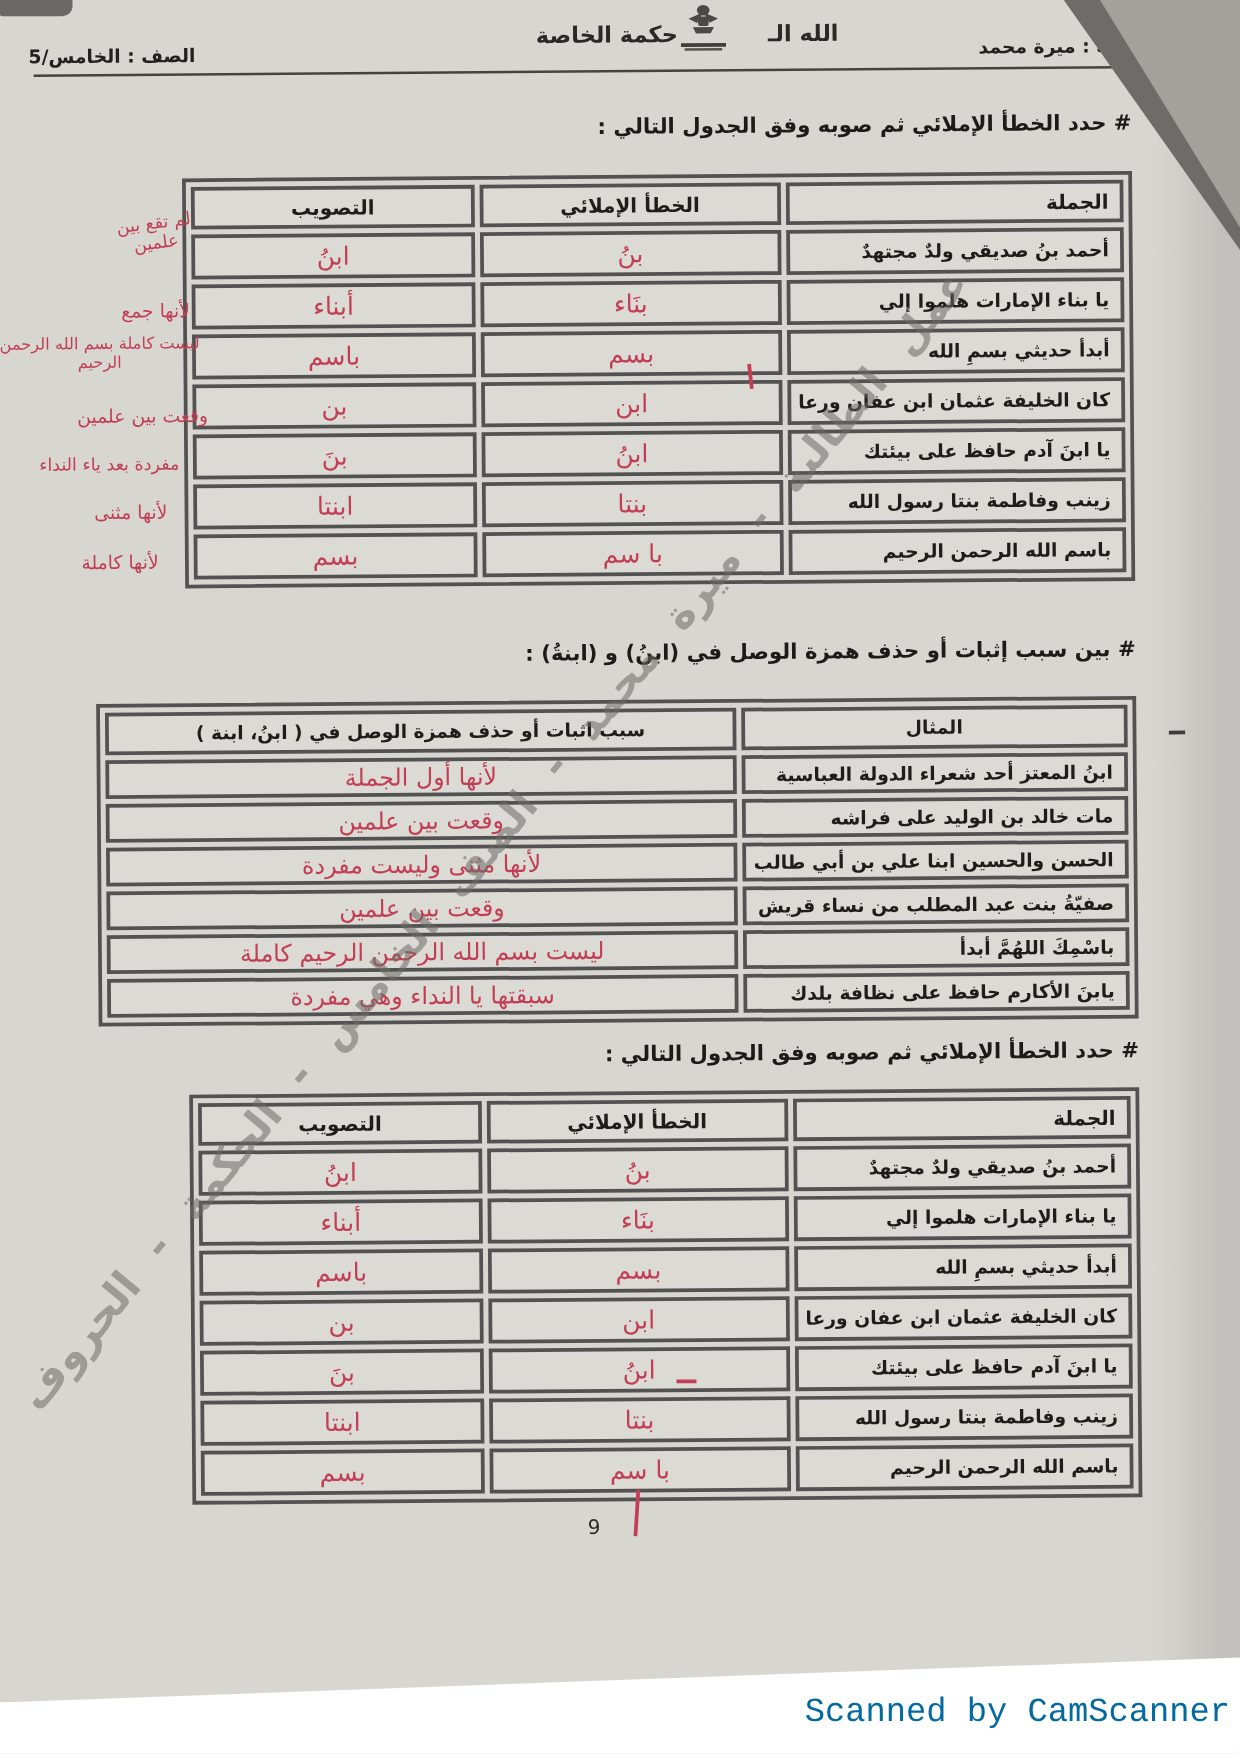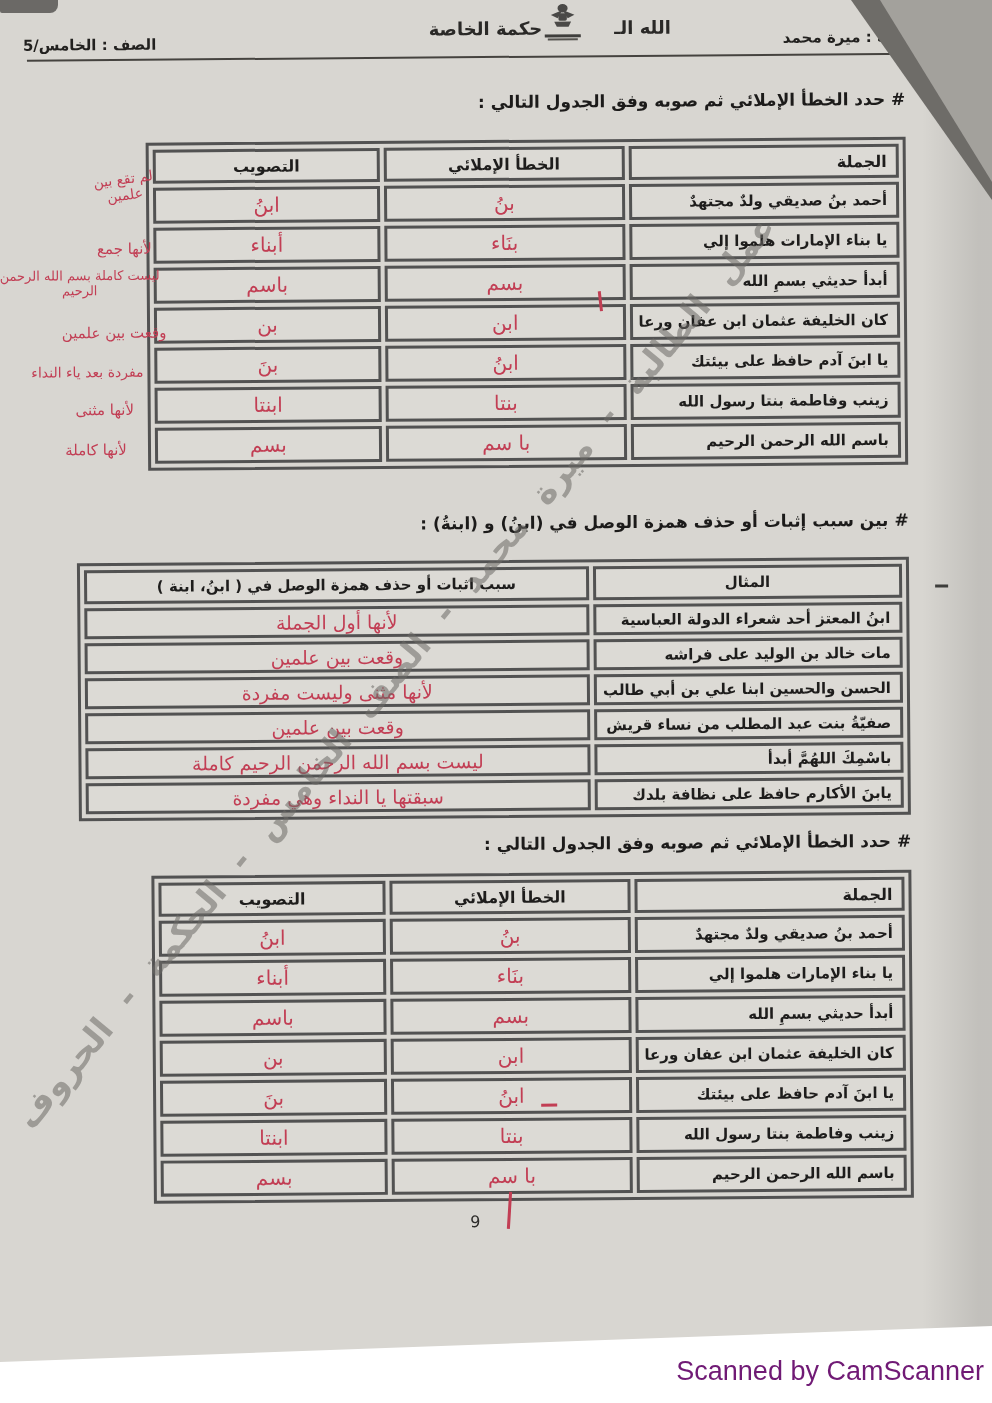--- a/index.html
+++ b/index.html
@@ -80,21 +80,21 @@
   }
 
   
   .dash-black{position:absolute;left:936px;top:588px;width:13px;height:3px;background:#3d3d3b;}
   .red-stroke{position:absolute;left:504px;top:1192px;width:3px;height:37px;background:#c23e54;transform:rotate(4deg);}
   .red-dash{position:absolute;left:538px;top:1104px;width:16px;height:3px;background:#c23e54;}
   .red-tick{position:absolute;left:602px;top:292px;width:3px;height:20px;background:#c23e54;transform:rotate(-6deg);}
 
   
   .page-num{position:absolute;left:466px;top:1212px;font-size:16px;color:#2d2c2a;}
-  .cam{position:absolute;right:8px;top:1356px;font-family:Liberation Sans, sans-serif;font-size:27px;color:#701a75;white-space:nowrap;}
+  .cam{position:absolute;right:8px;top:1356px;font-family:Liberation Mono, monospace;font-size:27px;color:#0369a1;white-space:nowrap;}
 </style>
 </head>
 <body>
 
 <div class="scan">
   <div class="edge-shade"></div>
 
   <div class="content">
 
     <div class="hline"></div>

